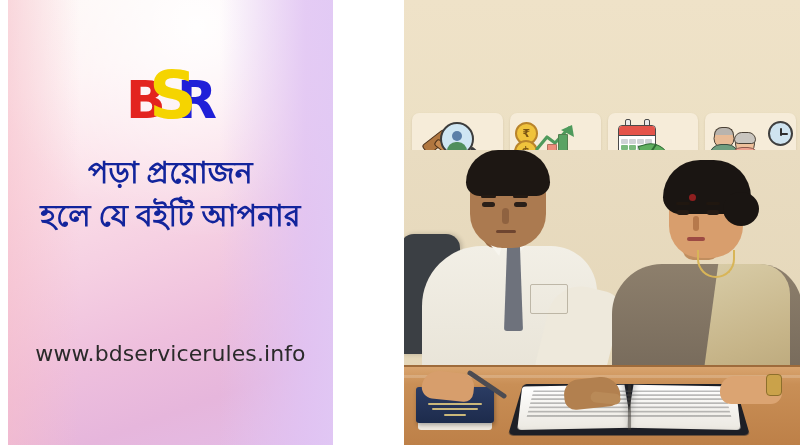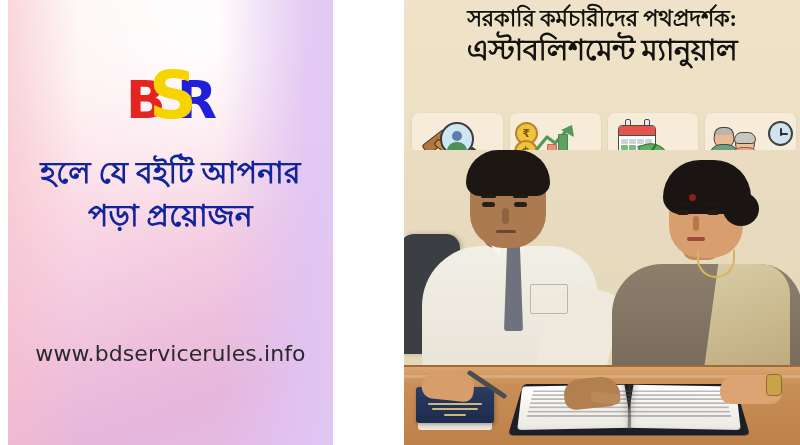--- a/index.html
+++ b/index.html
@@ -325,34 +325,30 @@
 <div id="stage">
 
   <div class="left-panel">
     <div class="left-inner">
 
       <div class="logo">
         <span class="l-b">B</span><span class="l-s">S</span><span class="l-r">R</span>
       </div>
 
       <div class="bn-head">
+        <span class="ln">পড়া প্রয়োজন</span>
         <span class="ln">হলে যে বইটি আপনার</span>
-        <span class="ln">পড়া প্রয়োজন</span>
       </div>
 
       <div class="site-url">www.bdservicerules.info</div>
     </div>
   </div>
 
   <div class="right-panel">
 
-    <div class="bn-title">
-      <span class="t1">সরকারি কর্মচারীদের পথপ্রদর্শক:</span>
-      <span class="t2">এস্টাবলিশমেন্ট ম্যানুয়াল</span>
-    </div>
 
     <div class="cards">
 
       <div class="card">
         <div class="glyph">
           <div class="gavel">
             <div class="head"></div>
               <div class="handle"></div>
               <div class="block"></div>
           </div>

